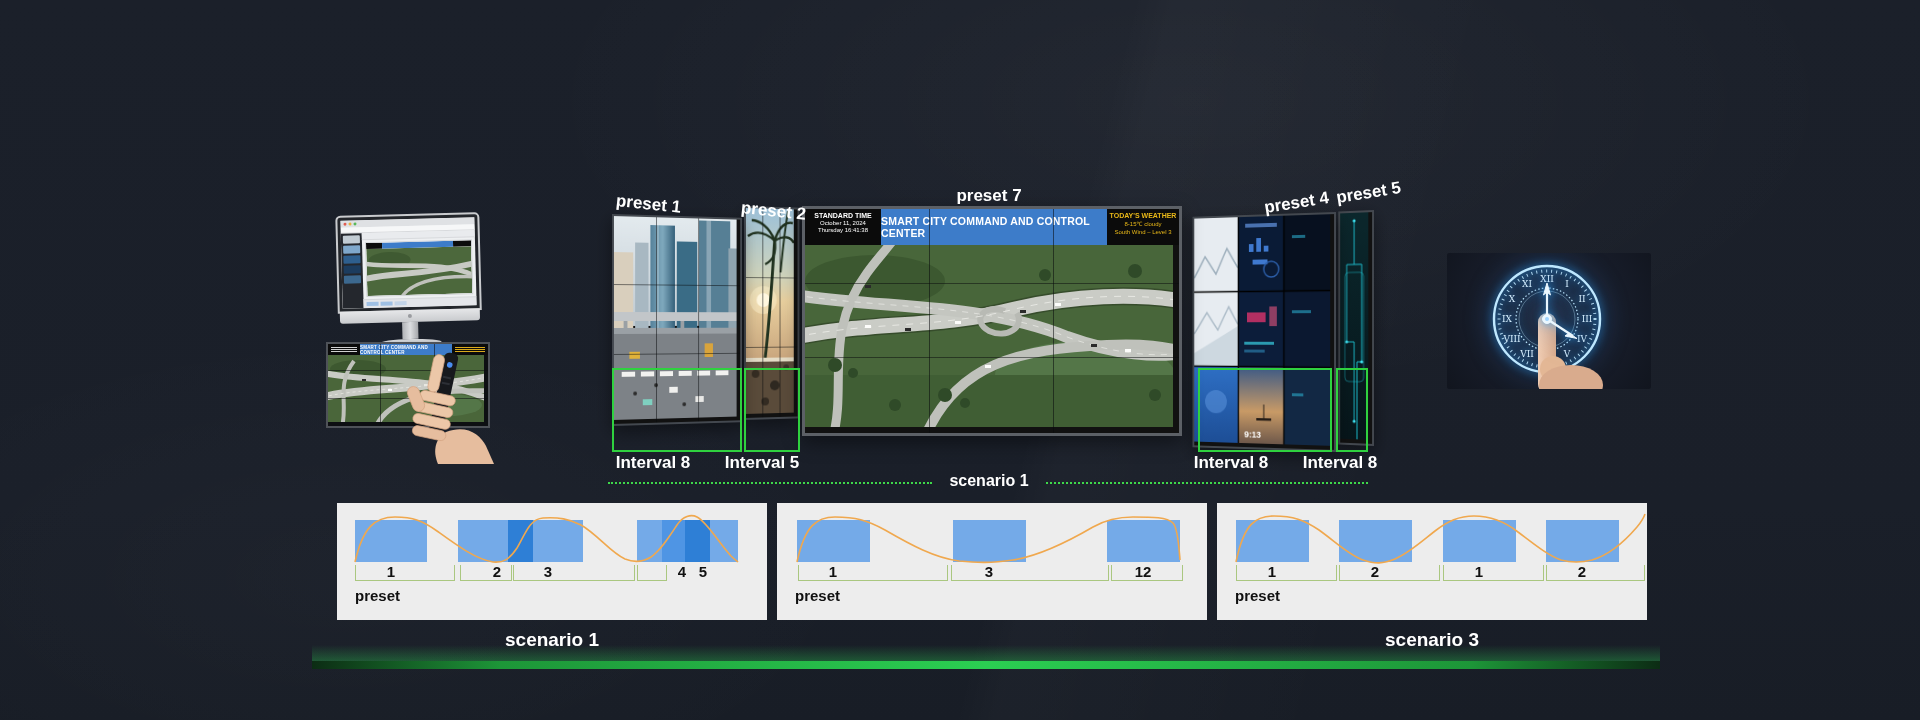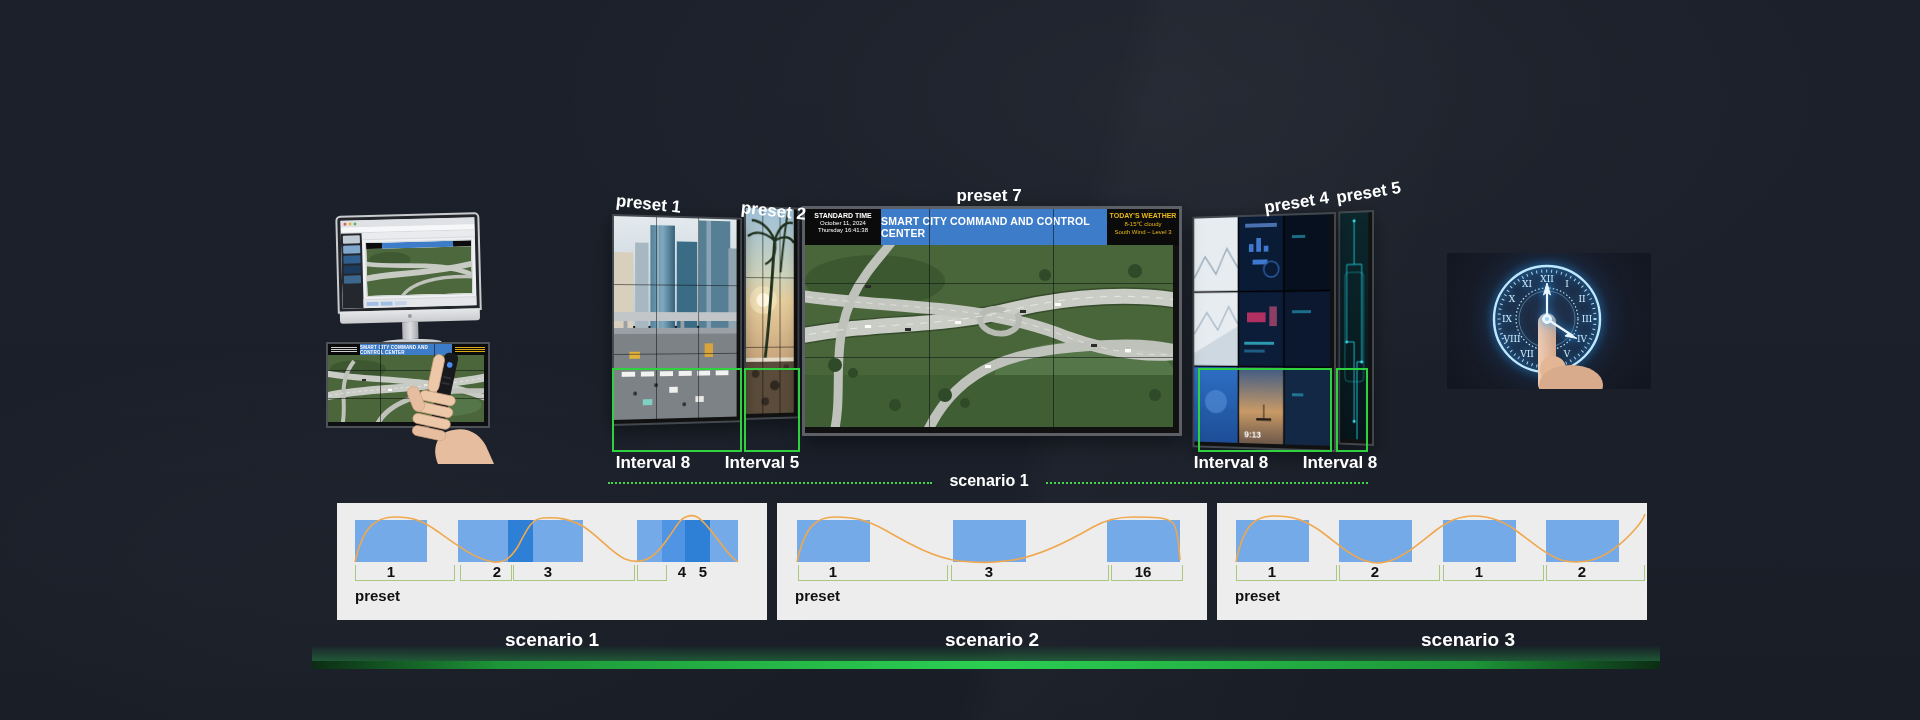--- a/index.html
+++ b/index.html
@@ -455,21 +455,21 @@
         <rect x="176" y="17" width="73" height="42" fill="#74aae8"></rect>
         <rect x="330" y="17" width="73" height="42" fill="#74aae8"></rect>
       </g>
       <path d="M20,59 C28,22 40,14 58,14 C78,14 90,17 108,27 C134,42 158,55 182,58 C202,60 214,60 236,57 C262,53 292,38 316,24 C330,16 342,14 356,14 C376,14 390,14 396,20 C401,25 402,45 403,57" stroke="#f0a84e" stroke-width="1.6" fill="none"></path>
     </svg>
     <div class="brk" style="left:21px;width:148px"></div>
     <div class="brk" style="left:174px;width:156px"></div>
     <div class="brk" style="left:334px;width:70px"></div>
     <span class="num" style="left:56px">1</span>
     <span class="num" style="left:212px">3</span>
-    <span class="num" style="left:366px">16</span>
+    <span class="num" style="left:366px">12</span>
     <span class="pw">preset</span>
   </div>
 
   <div class="abs panel" style="left:1217px">
     <svg width="430" height="117" viewBox="0 0 430 117">
       <g>
         <rect x="19" y="17" width="73" height="42" fill="#74aae8"></rect>
         <rect x="122" y="17" width="73" height="42" fill="#74aae8"></rect>
         <rect x="226" y="17" width="73" height="42" fill="#74aae8"></rect>
         <rect x="329" y="17" width="73" height="42" fill="#74aae8"></rect>
@@ -481,22 +481,21 @@
     <div class="brk" style="left:226px;width:99px"></div>
     <div class="brk" style="left:329px;width:97px"></div>
     <span class="num" style="left:55px">1</span>
     <span class="num" style="left:158px">2</span>
     <span class="num" style="left:262px">1</span>
     <span class="num" style="left:365px">2</span>
     <span class="pw">preset</span>
   </div>
 
   <div class="abs lbl scen" style="left:337px">scenario 1</div>
-  <div class="abs lbl scen" style="left:777px">scenario 2</div>
-  <div class="abs lbl scen" style="left:1253px">scenario 3</div>
+  <div class="abs lbl scen" style="left:1217px">scenario 3</div>
 
   <div class="abs greenglow"></div>
   <div class="abs greenbar"></div>
 
   <div class="abs clockimg">
     <svg class="glow" width="204" height="136" viewBox="0 0 204 136">
       <g stroke="#bfe8ff" fill="none">
         <circle cx="100" cy="66" r="53" stroke-width="2.4"></circle>
         <circle cx="100" cy="66" r="48" stroke-width="3" stroke-dasharray="1,4" opacity=".9"></circle>
         <circle cx="100" cy="66" r="31" stroke-width="1.2" stroke-dasharray="1.5,2.2"></circle>

